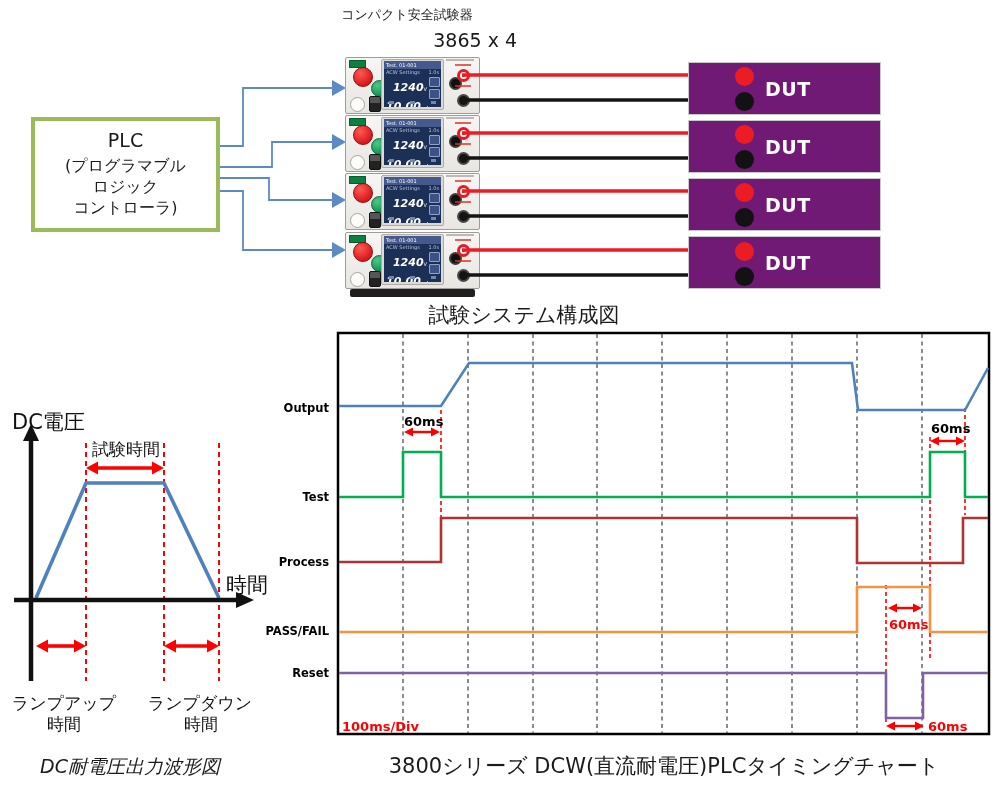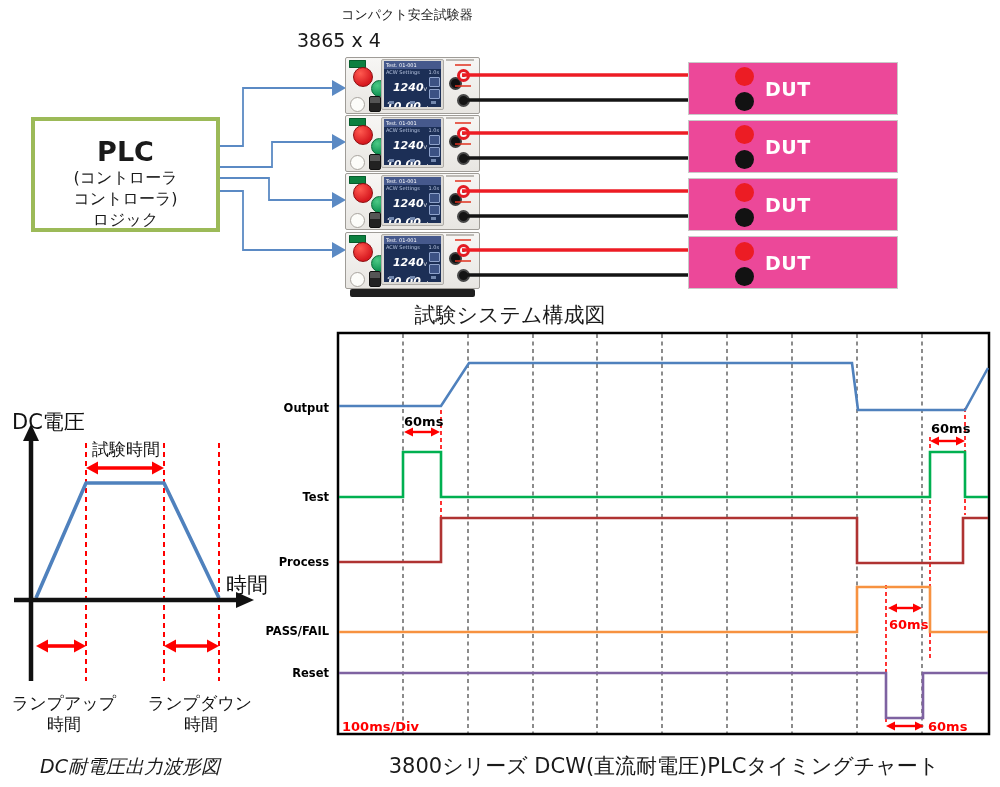--- a/index.html
+++ b/index.html
@@ -1,27 +1,27 @@
 <!DOCTYPE html>
 <html><head>
 <meta charset="utf-8">
 <style>
   html,body{margin:0;padding:0;background:#fff;}
   #stage{position:relative;width:1000px;height:787px;background:#fff;overflow:hidden;
          font-family:"DejaVu Sans","Liberation Sans",sans-serif;color:#1a1a1a;}
   .t{position:absolute;white-space:nowrap;}
   .title1{left:297px;top:6px;width:220px;text-align:center;font-size:13px;}
-  .title2{left:297px;top:29px;width:220px;text-align:left;font-size:19px;}
-  .caption-sys{left:410px;top:301px;width:200px;text-align:center;font-size:21px;}
+  .title2{left:297px;top:29px;width:220px;text-align:right;font-size:19px;}
+  .caption-sys{left:424px;top:301px;width:200px;text-align:center;font-size:21px;}
   .caption-wf{left:40px;top:754px;font-size:19px;font-style:italic;}
   .caption-tc{left:354px;top:752px;width:620px;text-align:center;font-size:21px;}
   
   .plc-box{position:absolute;left:31px;top:117px;width:189px;height:115px;box-sizing:border-box;
            border:4px solid #9CBA58;background:#fff;text-align:center;}
-  .plc-title{margin-top:16px;font-size:27px;font-weight:bold;line-height:30px;}
+  .plc-title{margin-top:4px;font-size:19px;font-weight:normal;line-height:30px;}
   .plc-line{font-size:16px;line-height:21px;}
   
   #top-svg{position:absolute;left:0;top:0;width:1000px;height:330px;}
   #wire-svg{position:absolute;left:0;top:0;width:1000px;height:330px;}
   #wf-svg{position:absolute;left:0;top:378px;width:300px;height:375px;}
   #tc-svg{position:absolute;left:260px;top:328px;width:740px;height:412px;}
   
   .dev{position:absolute;left:345px;width:135px;height:57px;}
   .dev-face{position:absolute;inset:0;background:linear-gradient(#f7f6f4,#e8e6e2);
             border:1px solid #9f9c97;border-radius:2px;box-sizing:border-box;}
@@ -53,41 +53,41 @@
         background:#f8f8f8;border:3px solid #e31b23;box-sizing:border-box;}
   .term-red i{position:absolute;left:2px;top:2px;width:3px;height:3px;border-radius:50%;background:#333;}
   .term-black{position:absolute;left:112px;top:37px;width:13px;height:13px;border-radius:50%;
         background:#141414;border:2px solid #484848;box-sizing:border-box;}
   .red-mark{position:absolute;width:16px;height:2px;background:#e0301e;opacity:.75;}
   .m1{left:110px;top:7px;}
   .m2{left:110px;top:28px;}
   .gray-mark{position:absolute;left:101px;top:2px;width:28px;height:2px;background:#bdbab5;}
   .dev-base{position:absolute;left:350px;top:289px;width:125px;height:8px;background:#1f1f1f;border-radius:2px;}
   
-  .dut{position:absolute;left:688px;width:210px;height:53px;background:#ec4899;
+  .dut{position:absolute;left:688px;width:193px;height:53px;background:#701a75;
        border:1px solid #c9c9c9;box-sizing:border-box;}
   .dut-label{position:absolute;left:76px;top:50%;transform:translateY(-50%);
        color:#fff;font-weight:bold;font-size:19px;letter-spacing:.5px;}
   .dot{position:absolute;width:19px;height:19px;border-radius:50%;left:46px;}
   .dr{background:#EC1C24;}
   .db{background:#121212;}
 </style>
 </head>
 <body>
 
 <div id="stage">
 
   <div class="t title1">コンパクト安全試験器</div>
   <div class="t title2">3865 x 4</div>
 
   <div class="plc-box">
     <div class="plc-title">PLC</div>
-    <div class="plc-line">(コントローラ</div>
+    <div class="plc-line">(プログラマブル</div>
+    <div class="plc-line">ロジック</div>
     <div class="plc-line">コントローラ)</div>
-    <div class="plc-line">ロジック</div>
   </div>
 
   <svg id="top-svg" viewBox="0 0 1000 330">
       <g>
         <polyline points="220,146 243,146 243,88 333,88" fill="none" stroke="#5b8ac4" stroke-width="1.8"></polyline>
         <polygon points="346,88 332,80 332,96" fill="#5b8ac4"></polygon>
         <polyline points="220,167 272,167 272,142 333,142" fill="none" stroke="#5b8ac4" stroke-width="1.8"></polyline>
         <polygon points="346,142 332,134 332,150" fill="#5b8ac4"></polygon>
         <polyline points="220,178 269,178 269,200 333,200" fill="none" stroke="#5b8ac4" stroke-width="1.8"></polyline>
         <polygon points="346,200 332,192 332,208" fill="#5b8ac4"></polygon>

